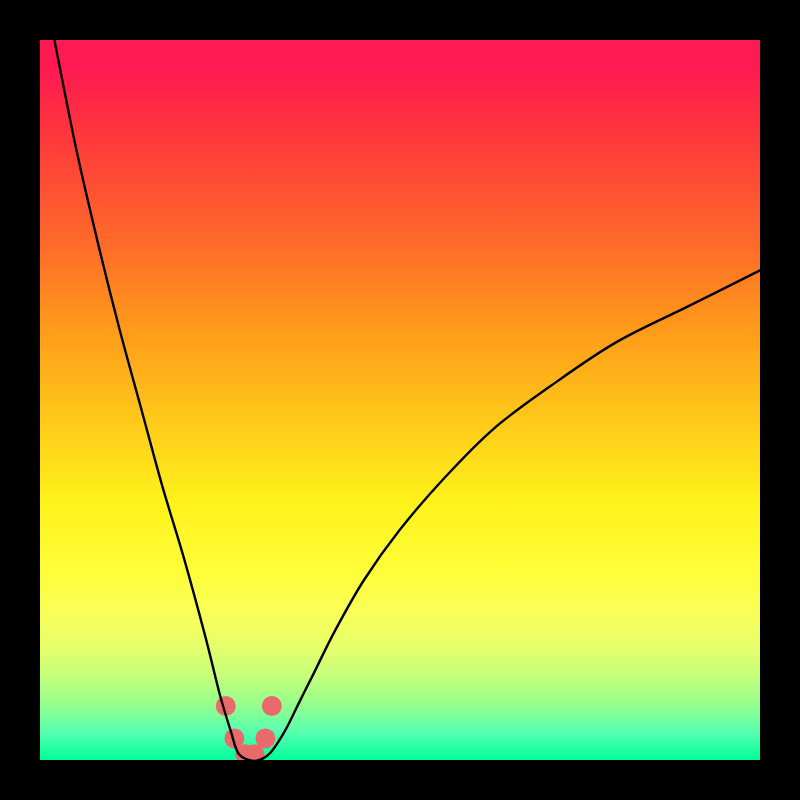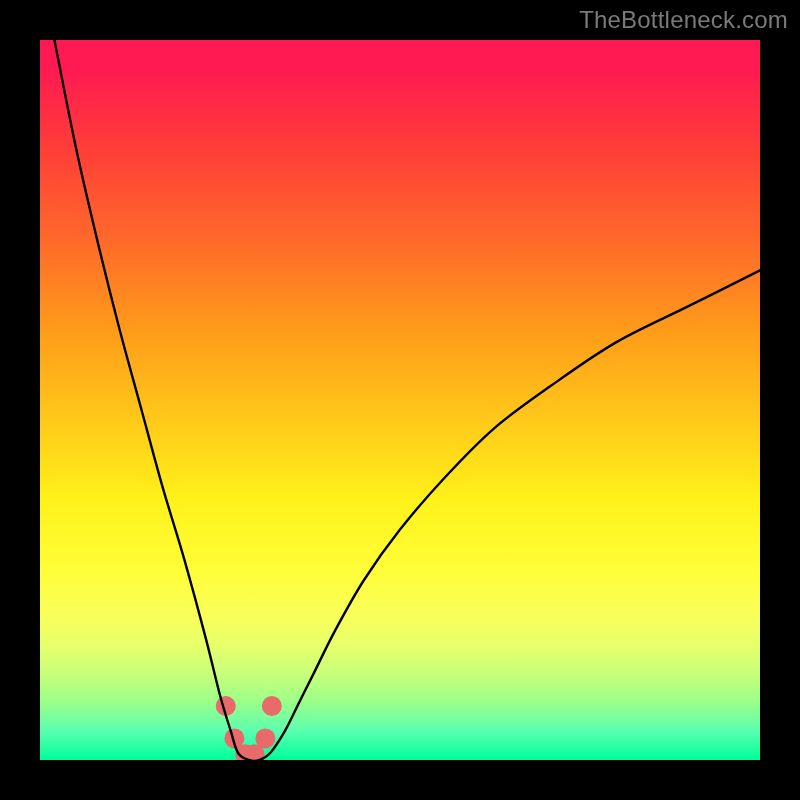--- a/index.html
+++ b/index.html
@@ -71,14 +71,13 @@
           <circle cx="194.40" cy="698.40" r="10" fill="#e86a6a"></circle>
           <circle cx="205.20" cy="714.24" r="10" fill="#e86a6a"></circle>
           <circle cx="214.56" cy="714.24" r="10" fill="#e86a6a"></circle>
           <circle cx="225.36" cy="698.40" r="10" fill="#e86a6a"></circle>
           <circle cx="231.84" cy="666.00" r="10" fill="#e86a6a"></circle>
         </g>
       <path id="curve-path" fill="none" stroke="#000000" stroke-width="2.4" stroke-linecap="round" d="M 14.40 0.00 C 18.00 18.00, 28.80 74.40, 36.00 108.00 C 43.20 141.60, 50.40 171.60, 57.60 201.60 C 64.80 231.60, 72.00 260.40, 79.20 288.00 C 86.40 315.60, 93.60 340.80, 100.80 367.20 C 108.00 393.60, 115.20 421.20, 122.40 446.40 C 129.60 471.60, 136.80 493.20, 144.00 518.40 C 151.20 543.60, 159.60 574.80, 165.60 597.60 C 171.60 620.40, 175.80 639.60, 180.00 655.20 C 184.20 670.80, 187.80 681.60, 190.80 691.20 C 193.80 700.80, 195.00 708.00, 198.00 712.80 C 201.00 717.60, 205.20 718.80, 208.80 720.00 C 212.40 721.20, 216.00 721.20, 219.60 720.00 C 223.20 718.80, 226.20 717.60, 230.40 712.80 C 234.60 708.00, 240.00 699.60, 244.80 691.20 C 249.60 682.80, 254.40 672.00, 259.20 662.40 C 264.00 652.80, 267.60 645.60, 273.60 633.60 C 279.60 621.60, 286.80 606.00, 295.20 590.40 C 303.60 574.80, 313.20 556.80, 324.00 540.00 C 334.80 523.20, 346.80 506.40, 360.00 489.60 C 373.20 472.80, 387.60 456.00, 403.20 439.20 C 418.80 422.40, 435.60 404.40, 453.60 388.80 C 471.60 373.20, 490.80 360.00, 511.20 345.60 C 531.60 331.20, 553.20 315.60, 576.00 302.40 C 598.80 289.20, 624.00 278.40, 648.00 266.40 C 672.00 254.40, 708.00 236.40, 720.00 230.40"></path>
     </svg>
   </div>
 
-  <div class="watermark">TheBottleneck.com</div>
 </div>
 
 </body></html>

